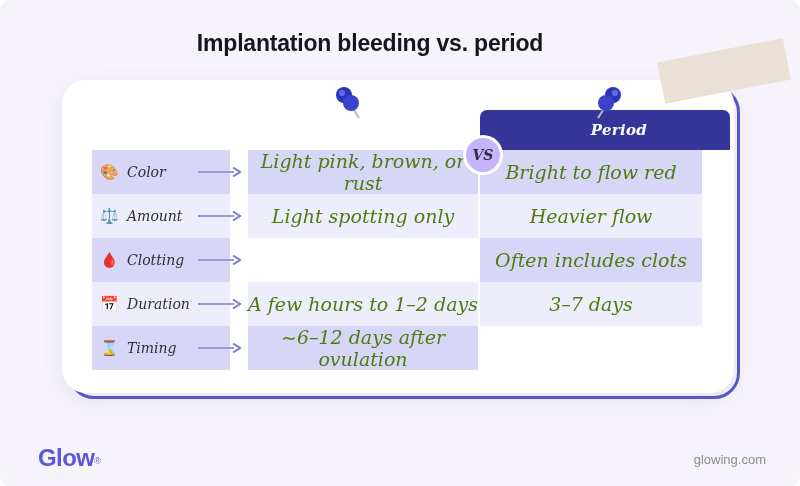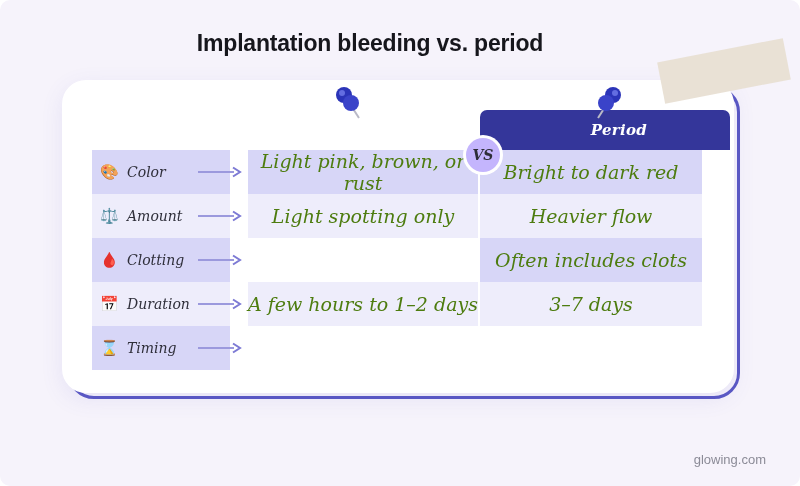--- a/index.html
+++ b/index.html
@@ -248,21 +248,21 @@
         <span class="emoji">🎨</span>
         <span class="lbl-text">Color</span>
       </div>
       <div class="arrow">
         <svg width="44" height="12" viewBox="0 0 44 12">
             <line x1="0" y1="6" x2="36" y2="6" stroke="#9b99dd" stroke-width="2"></line>
             <path d="M35 1.5 L42 6 L35 10.5" fill="none" stroke="#7d7ad4" stroke-width="2"></path>
           </svg>
       </div>
       <div class="cell cell-v1">Light pink, brown, or rust</div>
-      <div class="cell cell-v2">Bright to dark red</div>
+      <div class="cell cell-v2">Bright to flow red</div>
     </div>
 
     <div class="row plain" style="top:114px">
       <div class="cell cell-label">
         <span class="emoji">⚖️</span>
         <span class="lbl-text">Amount</span>
       </div>
       <div class="arrow">
         <svg width="44" height="12" viewBox="0 0 44 12">
             <line x1="0" y1="6" x2="36" y2="6" stroke="#9b99dd" stroke-width="2"></line>
@@ -306,20 +306,21 @@
       <div class="cell cell-label">
         <span class="emoji">⌛</span>
         <span class="lbl-text">Timing</span>
       </div>
       <div class="arrow">
         <svg width="44" height="12" viewBox="0 0 44 12">
             <line x1="0" y1="6" x2="36" y2="6" stroke="#9b99dd" stroke-width="2"></line>
             <path d="M35 1.5 L42 6 L35 10.5" fill="none" stroke="#7d7ad4" stroke-width="2"></path>
           </svg>
       </div>
+      <div class="cell cell-v1">~6–12 days after ovulation</div>
     </div>
 
   </div>
 
   <div class="pin" id="pin-left">
     <svg width="42" height="42" viewBox="0 0 42 42">
       <line x1="23" y1="22" x2="32" y2="36" stroke="#b9b9c6" stroke-width="2"></line>
       <circle cx="17" cy="13" r="8" fill="#2b34b8"></circle>
       <circle cx="24" cy="21" r="8" fill="#3a43c9"></circle>
       <circle cx="15" cy="11" r="3" fill="#6d78e8" opacity="0.85"></circle>
@@ -328,16 +329,17 @@
 
   <div class="pin" id="pin-right">
     <svg width="42" height="42" viewBox="0 0 42 42">
       <line x1="23" y1="22" x2="32" y2="36" stroke="#b9b9c6" stroke-width="2"></line>
       <circle cx="17" cy="13" r="8" fill="#2b34b8"></circle>
       <circle cx="24" cy="21" r="8" fill="#3a43c9"></circle>
       <circle cx="15" cy="11" r="3" fill="#6d78e8" opacity="0.85"></circle>
     </svg>
   </div>
 
+  <div id="logo"><span>Glow</span><span class="reg">®</span></div>
 
   <div id="site">glowing.com</div>
 
 </div>
 
 </body></html>

